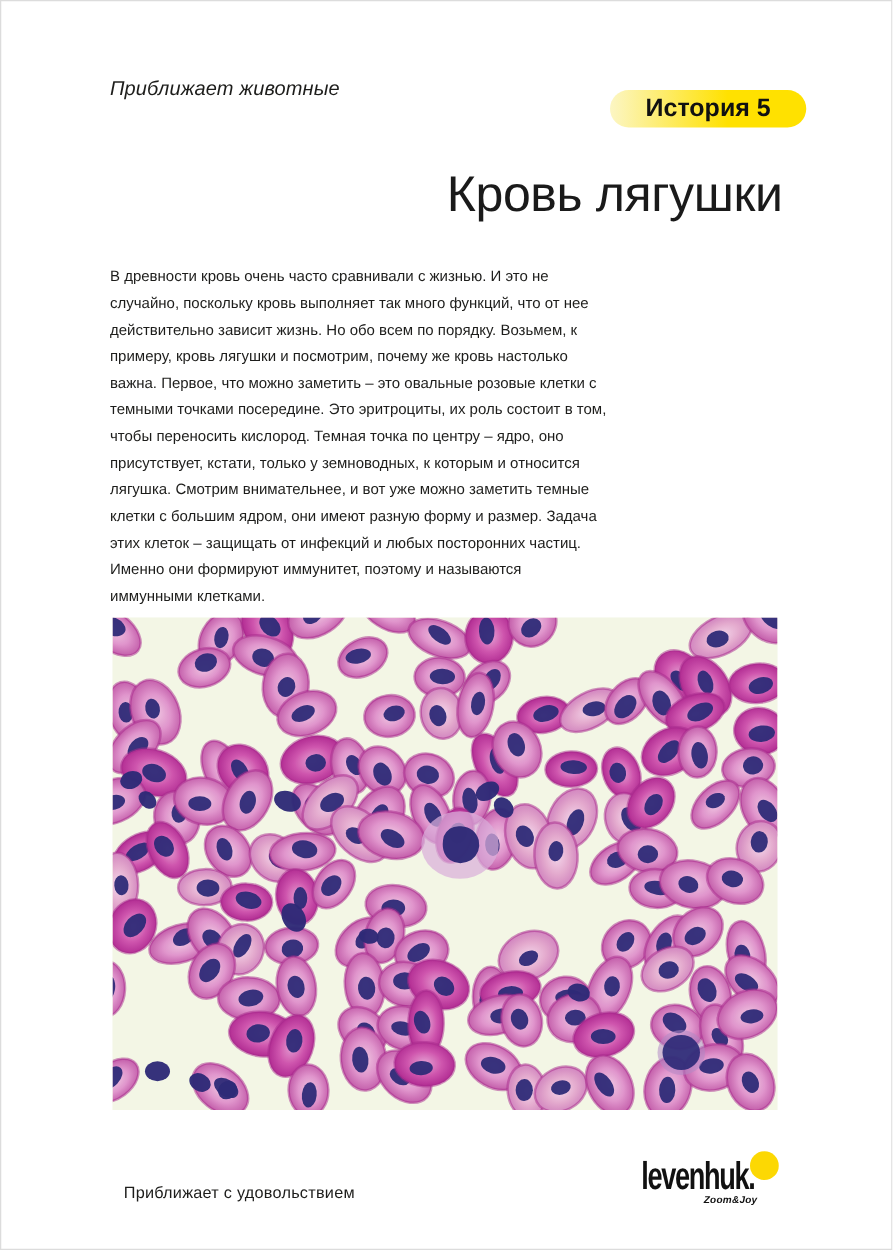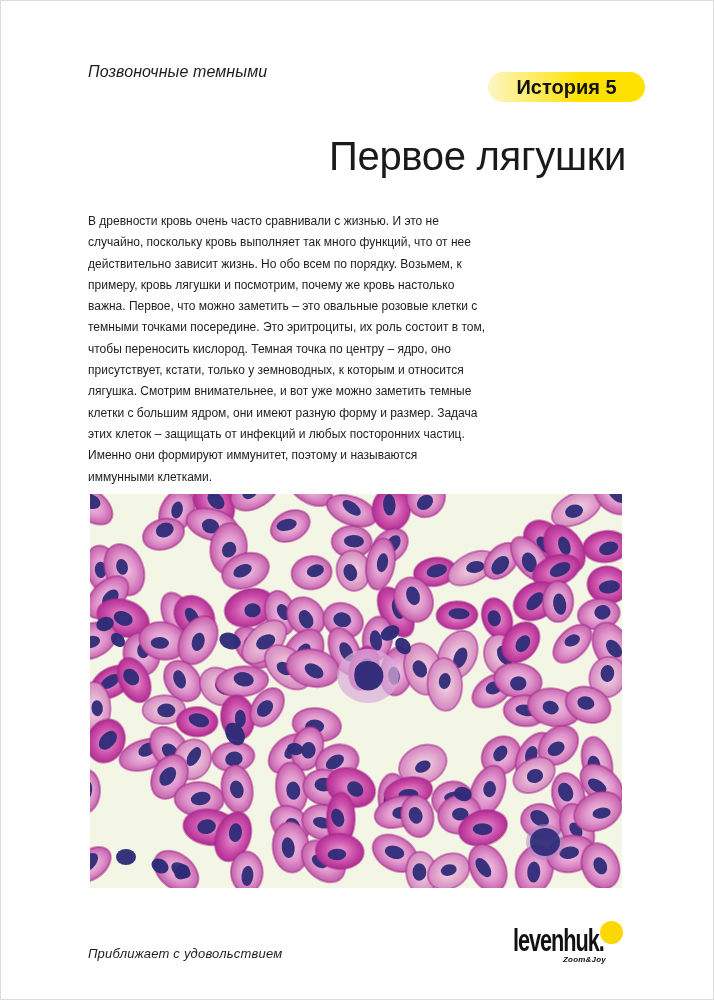--- a/index.html
+++ b/index.html
@@ -32,22 +32,22 @@
     position:absolute;left:88px;top:211px;width:565px;margin:0;
     font-size:12px;line-height:21.3px;
     white-space:pre-line;
   }
   .figure{
     position:absolute;left:90px;top:494px;width:532px;height:394px;
     overflow:hidden;background:var(--micrograph_bg);
   }
   .figure svg{display:block;filter:blur(0.45px) saturate(1.05);}
   .footer-tagline{
-    position:absolute;left:88px;top:946px;
-    font-style:italic;font-size:13px;letter-spacing:0.2px;
+    position:absolute;left:99px;top:946px;
+    font-size:13px;letter-spacing:0.2px;
   }
   .logo{position:absolute;left:513px;top:917px;width:140px;height:52px;}
   .logo-ball{
     position:absolute;left:87px;top:4px;width:23px;height:23px;border-radius:50%;
     background:var(--logo_yellow);
   }
   .logo-word{
     position:absolute;left:0;top:6px;
     font-size:31px;font-weight:700;letter-spacing:-1.5px;color:#111;
     transform:scaleX(0.70);transform-origin:left top;white-space:nowrap;
@@ -55,27 +55,27 @@
   .logo-sub{
     position:absolute;left:50px;top:38px;
     font-size:8px;font-weight:700;letter-spacing:0.2px;color:#111;font-style:italic;
   }
 </style>
 </head>
 <body>
 
 <div class="page">
 
-  <div class="series-label">Позвоночные темными</div>
+  <div class="series-label">Приближает животные</div>
 
   <div class="story-badge">
     <span>История 5</span>
   </div>
 
-  <h1 class="page-title">Первое лягушки</h1>
+  <h1 class="page-title">Кровь лягушки</h1>
 
   <p class="body-text">В древности кровь очень часто сравнивали с жизнью. И это не
 случайно, поскольку кровь выполняет так много функций, что от нее
 действительно зависит жизнь. Но обо всем по порядку. Возьмем, к
 примеру, кровь лягушки и посмотрим, почему же кровь настолько
 важна. Первое, что можно заметить – это овальные розовые клетки с
 темными точками посередине. Это эритроциты, их роль состоит в том,
 чтобы переносить кислород. Темная точка по центру – ядро, оно
 присутствует, кстати, только у земноводных, к которым и относится
 лягушка. Смотрим внимательнее, и вот уже можно заметить темные

